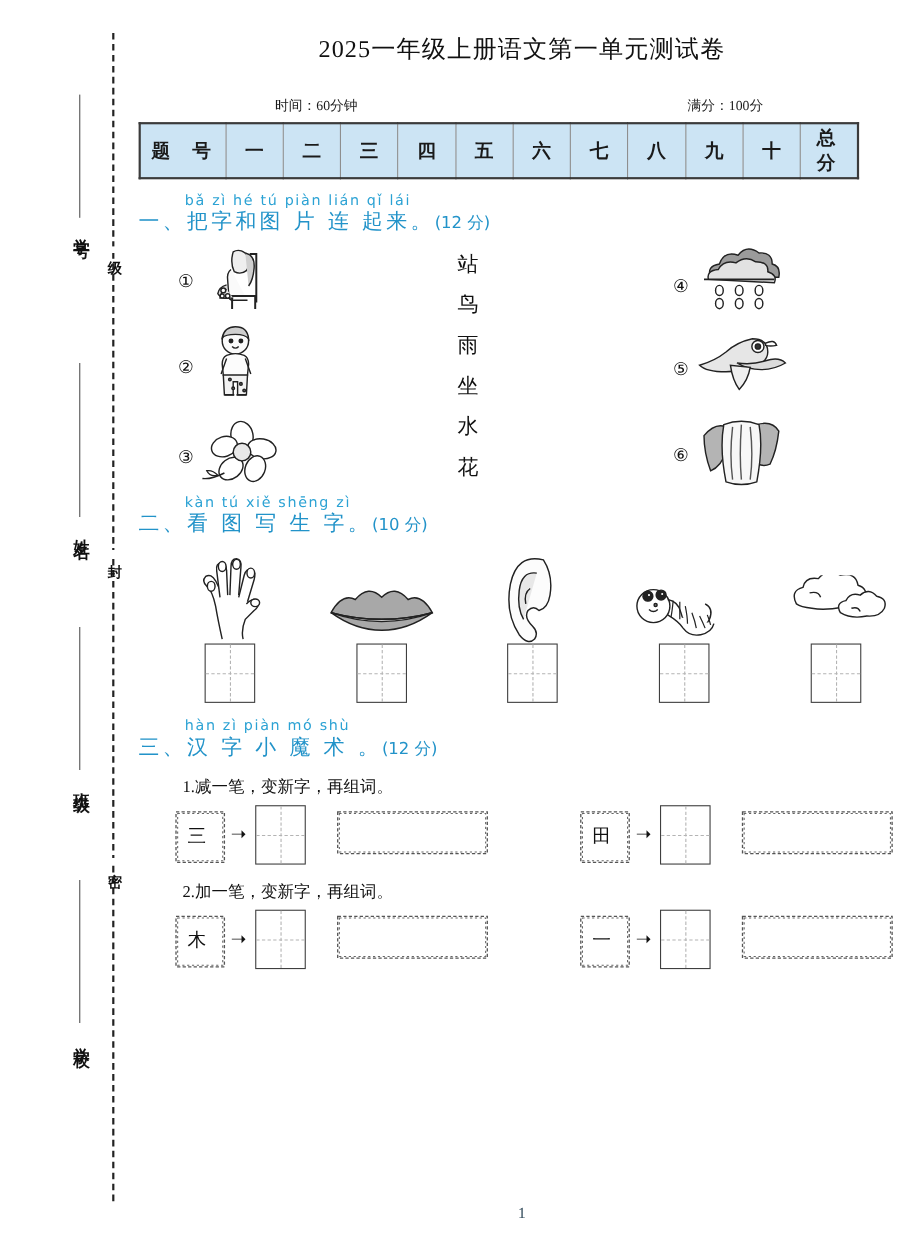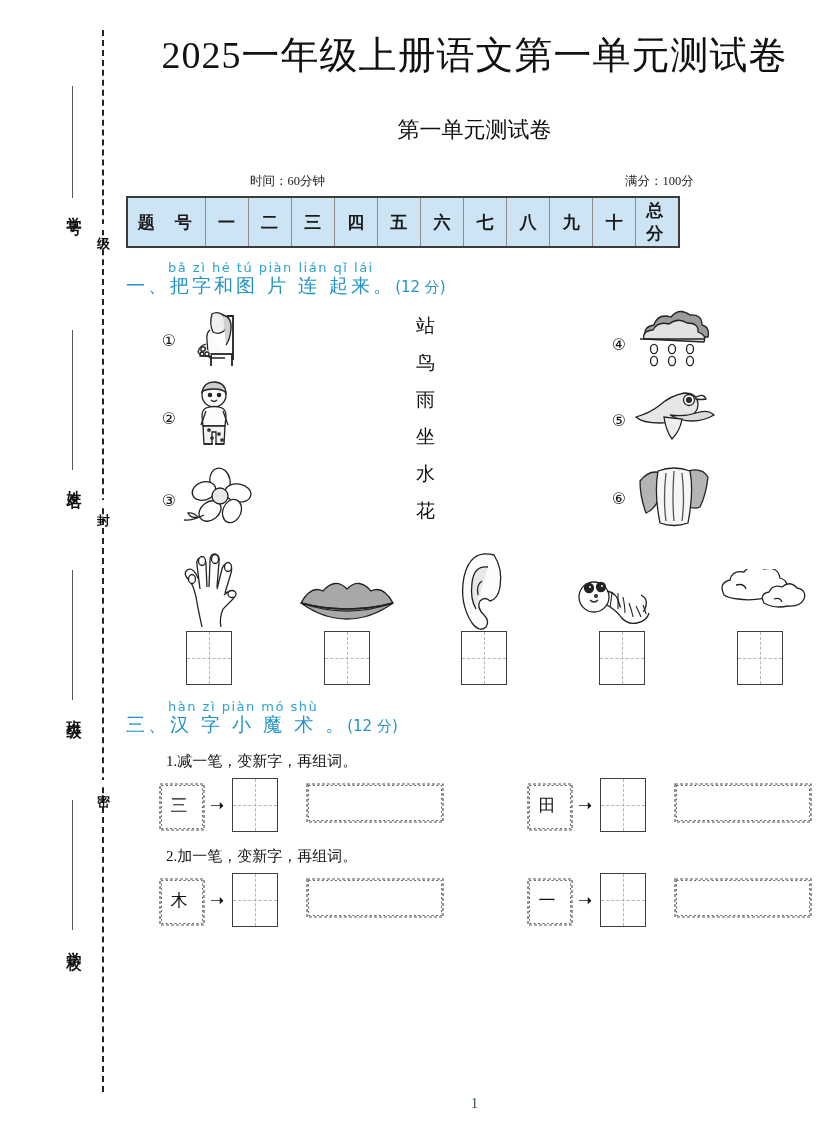--- a/index.html
+++ b/index.html
@@ -48,21 +48,21 @@
     background: #fff;
     padding: 3px 0;
     color: #111;
   }
 
   
   #content { position: absolute; left: 120px; top: 0; width: 709px; height: 1122px; }
 
   .doc-title {
     text-align: center;
-    font-size: 38px;
+    font-size: 22px;
     font-weight: normal;
     letter-spacing: 1px;
     margin-top: 30px;
     color: #111;
   }
   .sub-title {
     text-align: center;
     font-size: 22px;
     margin-top: 34px;
     color: #111;
@@ -72,21 +72,21 @@
     display: flex;
     margin: 28px 20px 6px 10px;
     font-size: 12.5px;
   }
   .exam-info .t { margin-left: 120px; }
   .exam-info .f { margin-left: 300px; }
 
   
   table.score {
     border-collapse: collapse;
-    width: 554px;
+    width: 655px;
     margin-left: 6px;
     border: 2px solid #3b3b3b;
     table-layout: fixed;
   }
   table.score td {
     border: 1px solid #8e8e8e;
     height: 33px;
     text-align: center;
     font-size: 17px;
     font-family: "DejaVu Sans", "Liberation Sans", sans-serif;
@@ -184,21 +184,20 @@
 
   <div class="dashed-line"></div>
   <div class="seal-char" style="top:224px;">级</div>
   <div class="seal-char" style="top:500px;">封</div>
   <div class="seal-char" style="top:780px;">密</div>
 </div>
 
 <div id="content">
 
   <div class="doc-title">2025一年级上册语文第一单元测试卷</div>
-  <div class="sub-title">第一单元测试卷</div>
 
   <div class="exam-info">
     <span class="t">时间：60分钟</span>
     <span class="f">满分：100分</span>
   </div>
 
   <table class="score">
     <tbody>
         <tr class="head">
       <td class="lbl">题 号</td>
@@ -348,20 +347,24 @@
               </g>
             </svg>
           </span>
         </div>
       </div>
 
     </div>
   </div>
 
   <div class="section">
+    <div class="pinyin-line">kàn tú xiě shēng zì</div>
+    <div class="sec-title">
+      <span>二、看 图 写  生  字。</span><span class="pts">(10 分)</span>
+    </div>
 
     <div class="q2-wrap" style="margin-left:14px;">
       <div class="q2-cell">
         <div class="pic-box">
           <svg width="74" height="78" viewBox="0 0 74 78">
             <g fill="#fff" stroke="#222" stroke-width="1.3">
               <path d="M30 74 q-4 -18 -6 -30 q-3 -14 -8 -18 q-5 -5 -1 -9 q5 -3 9 4 l4 8"></path>
               <path d="M28 36 l-3 -24 q-1 -7 4 -7 q5 0 5 7 l1 22"></path>
               <path d="M37 34 l1 -26 q0 -7 5 -7 q5 1 4 8 l-2 25"></path>
               <path d="M45 36 l5 -20 q2 -7 7 -5 q4 2 2 9 l-6 20"></path>

